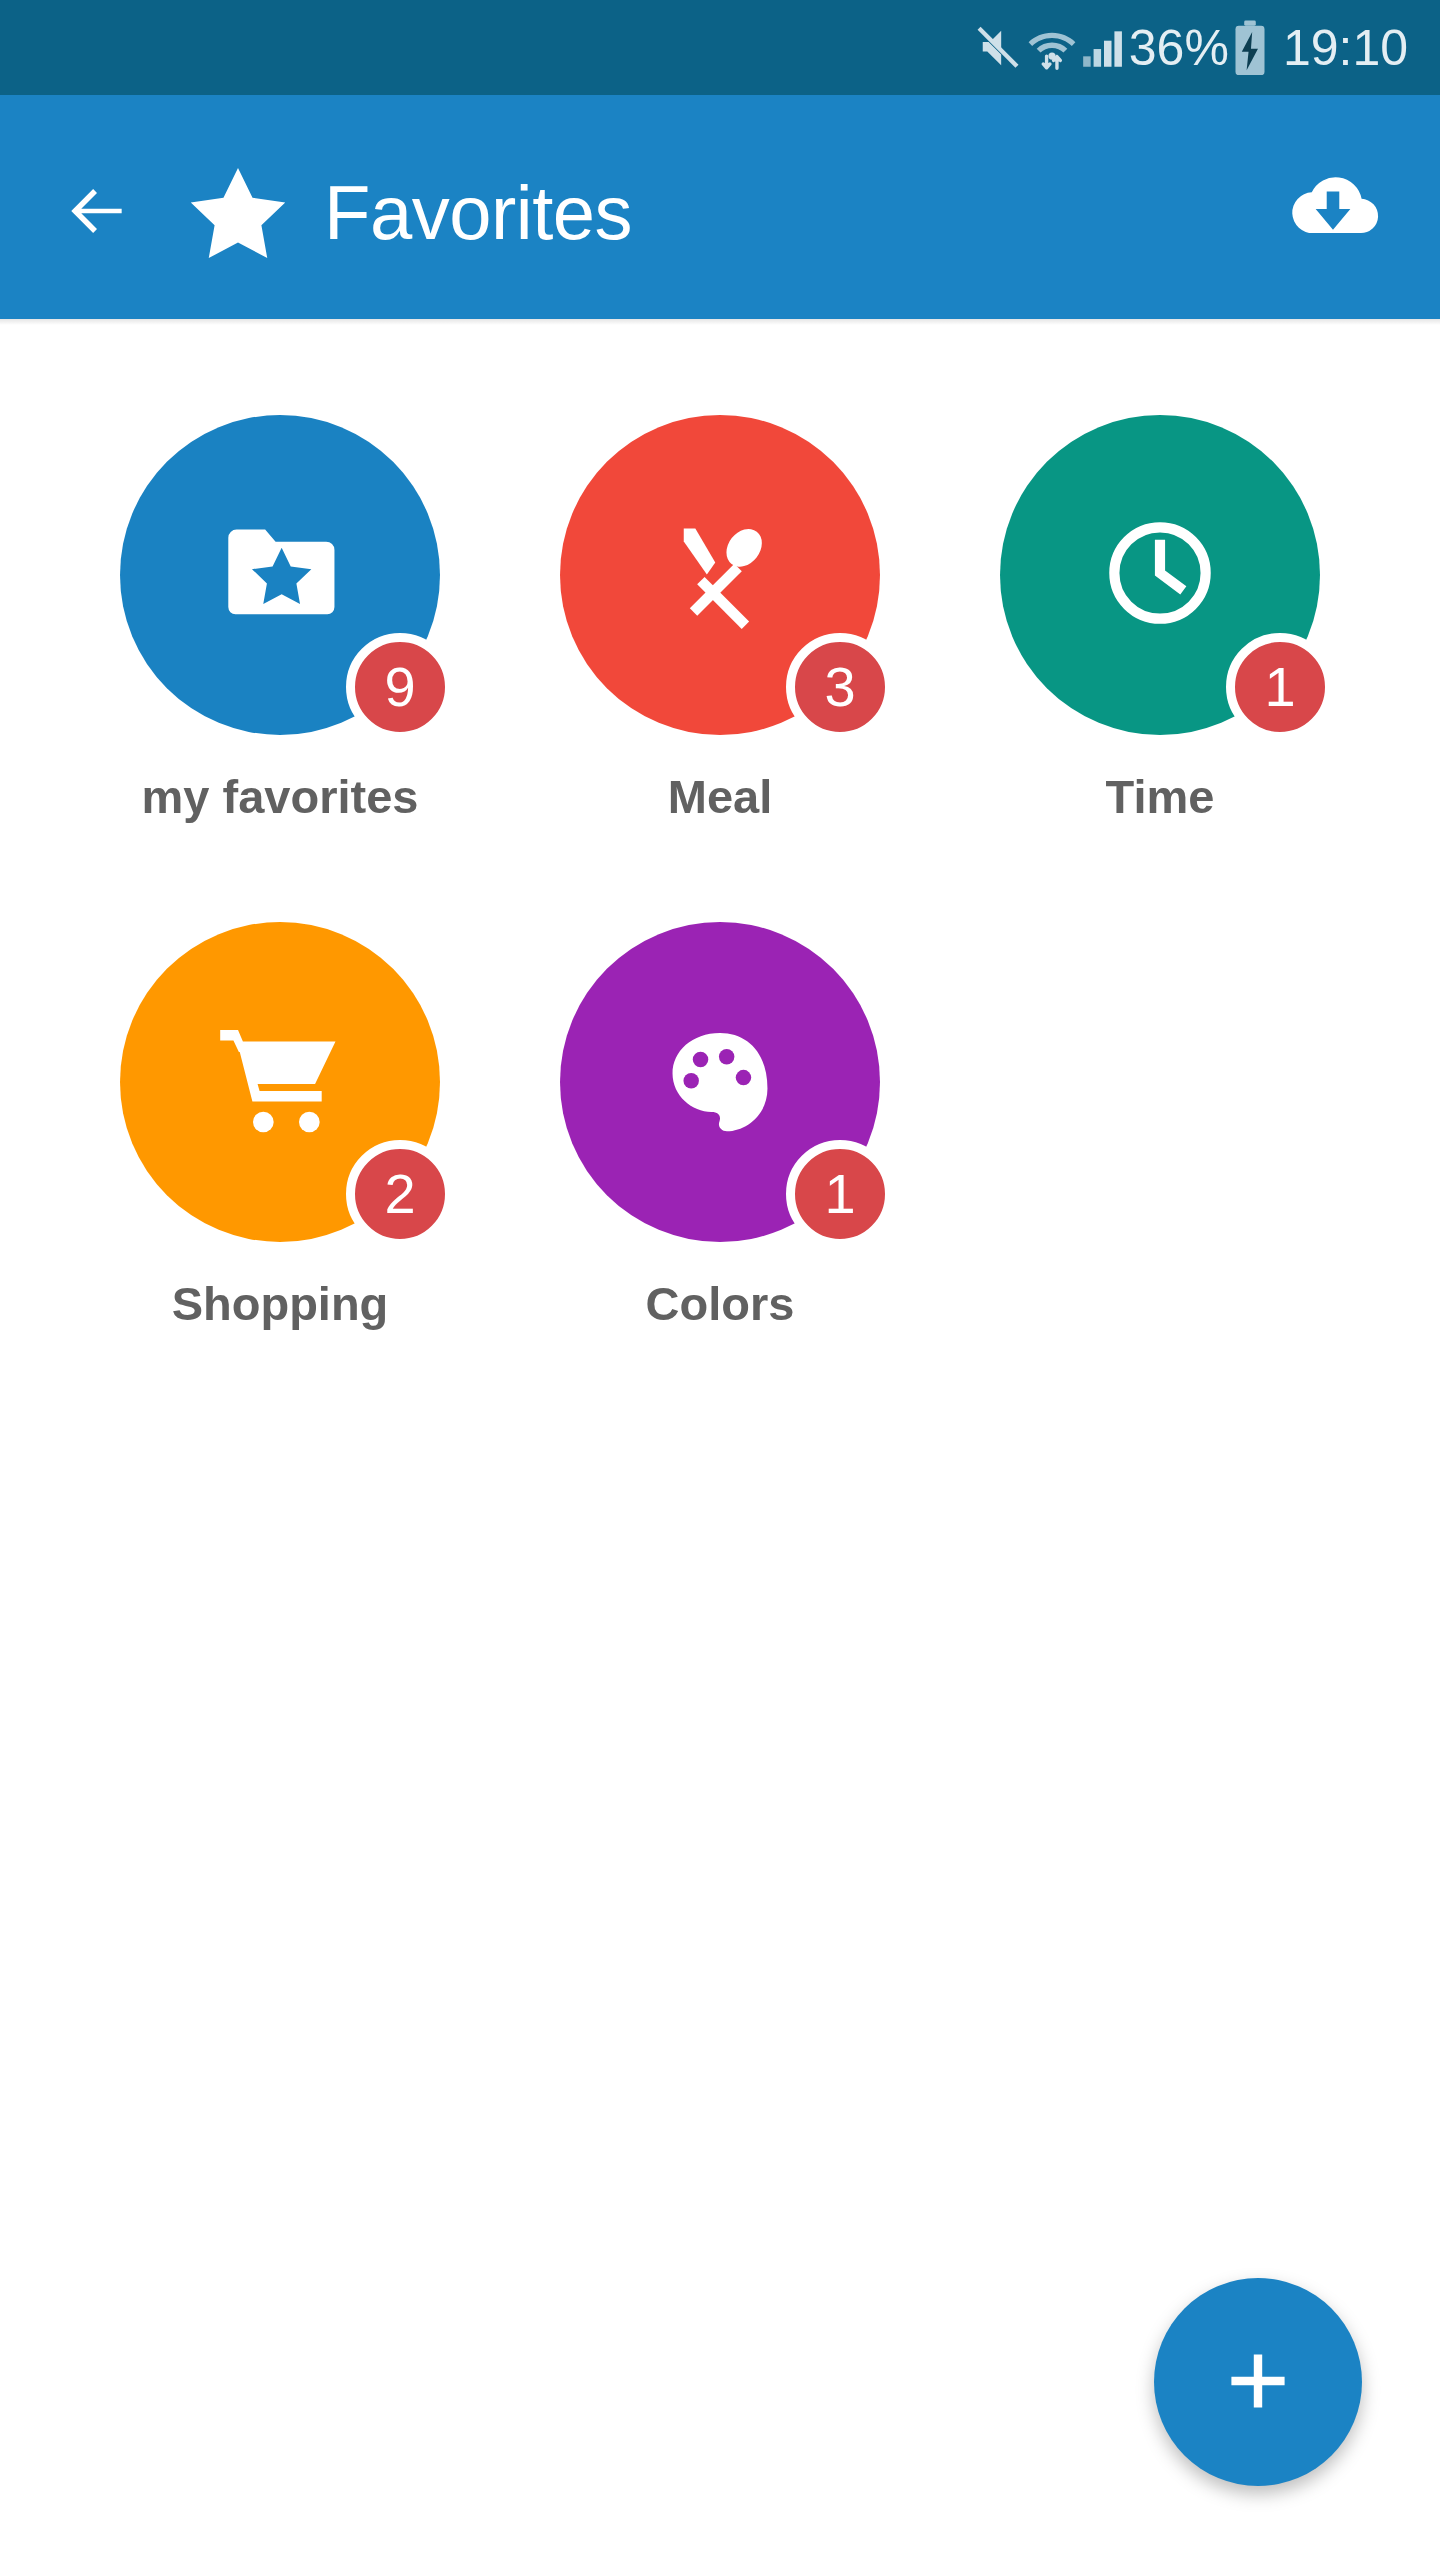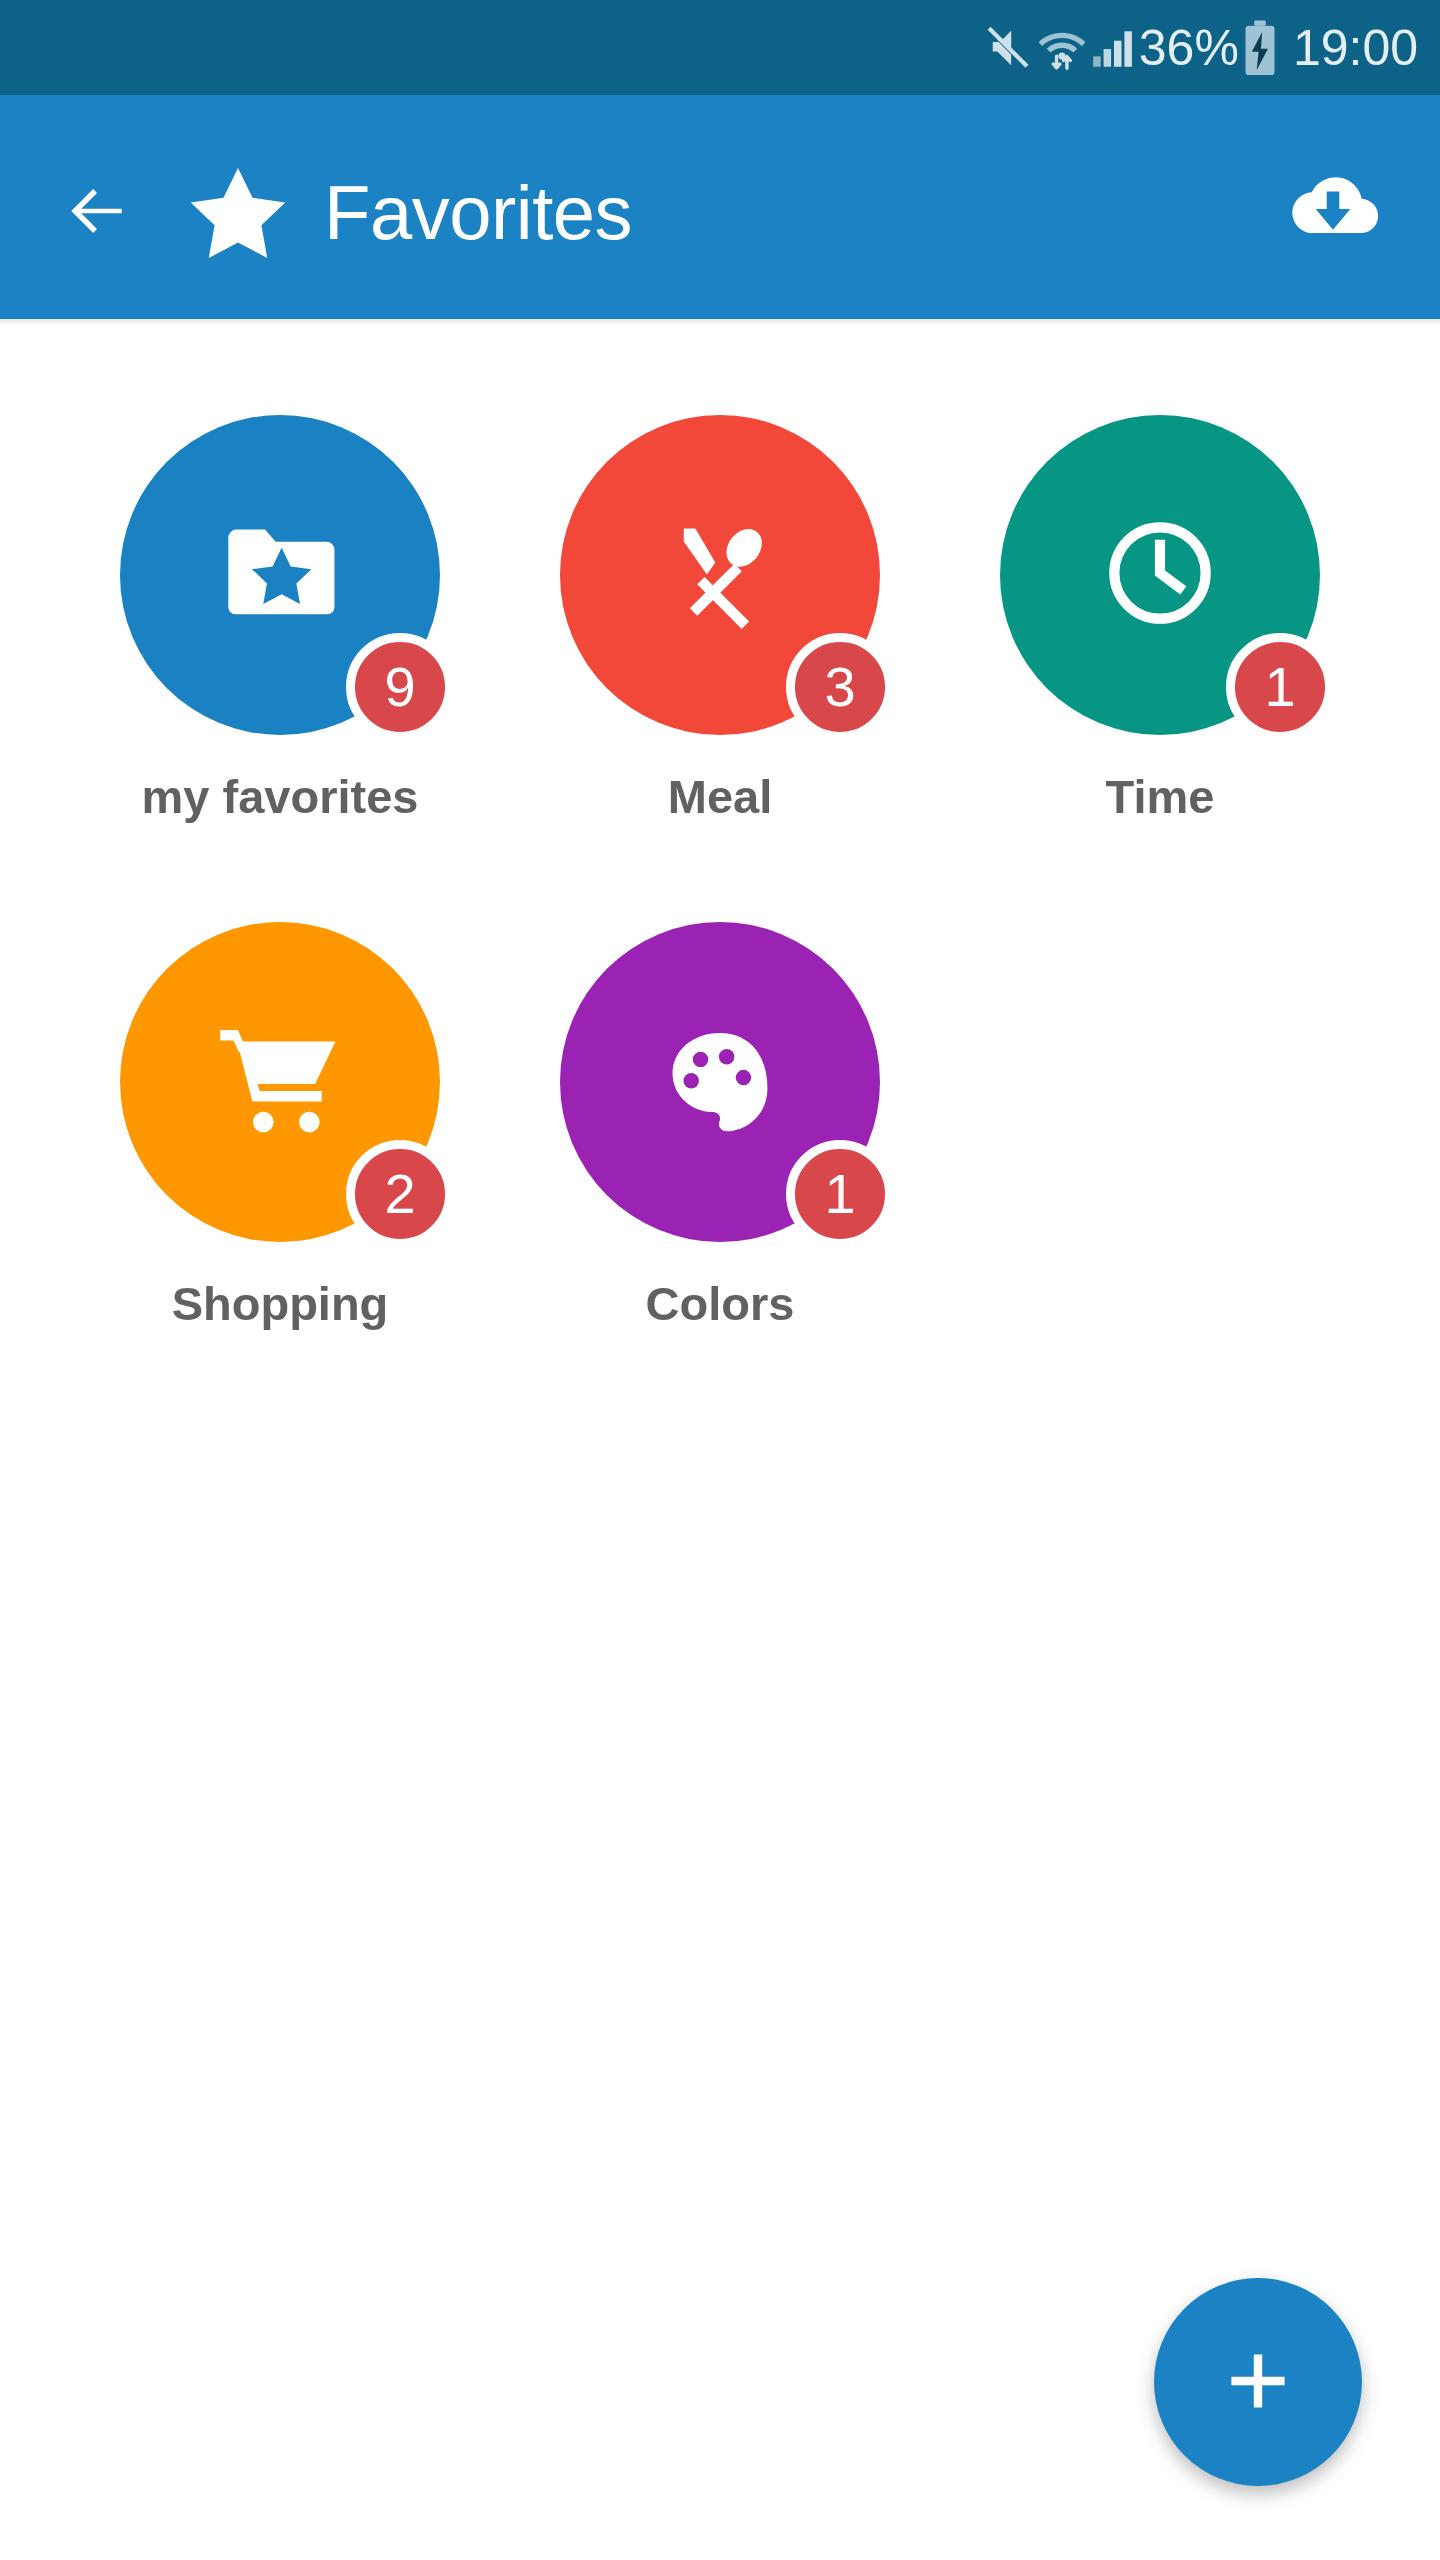--- a/index.html
+++ b/index.html
@@ -14,21 +14,21 @@
 
   
   .status-bar {
     position: relative;
     width: 1440px;
     height: 95px;
     background: #0c6287;
     display: flex;
     align-items: center;
     justify-content: flex-end;
-    padding-right: 22px;
+    padding-right: 32px;
   }
   .status-icon {
     display: flex;
     align-items: center;
     justify-content: center;
     height: 60px;
   }
   .status-text {
     color: #e4eef3;
     font-size: 50px;
@@ -208,21 +208,21 @@
   <span class="status-text">36%</span>
 
   <span class="status-icon">
     <svg width="42" height="58" viewBox="0 0 14 24">
       <rect x="4.6" y="0.6" width="4.8" height="2.2" rx="0.6" fill="#9fc3d4"></rect>
       <rect x="1" y="2.8" width="12" height="20.4" rx="1.4" fill="#9fc3d4"></rect>
       <path d="M7.9 5.4 L3.6 13.6 L6.4 13.6 L5.6 21.2 L10.3 12.3 L7.4 12.3 Z" fill="#0c3e52"></path>
     </svg>
   </span>
 
-  <span class="status-text status-clock">19:00</span>
+  <span class="status-text status-clock">19:10</span>
 </div>
 
 <div class="app-bar">
 
   <div class="back-btn">
     <span>
       <svg width="74" height="74" viewBox="0 0 24 24">
         <path d="M20 11.25 H6.9 l5.1 -5.1 -1.25 -1.25 -7.1 7.1 7.1 7.1 1.25 -1.25 -5.1 -5.1 H20 Z" fill="#ffffff"></path>
       </svg>
     </span>

